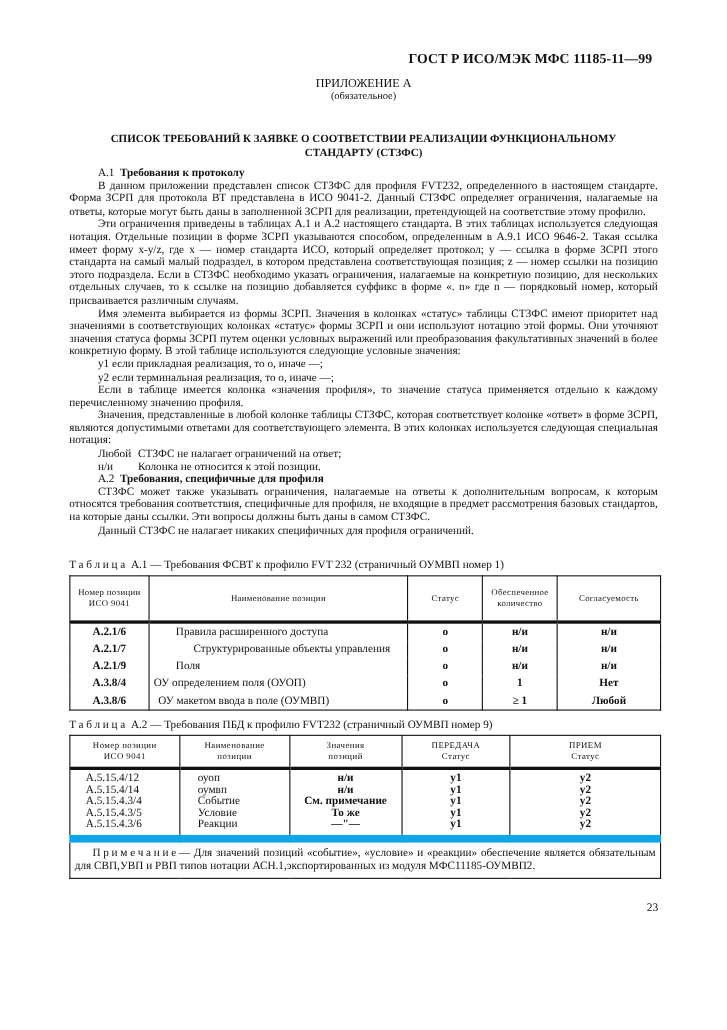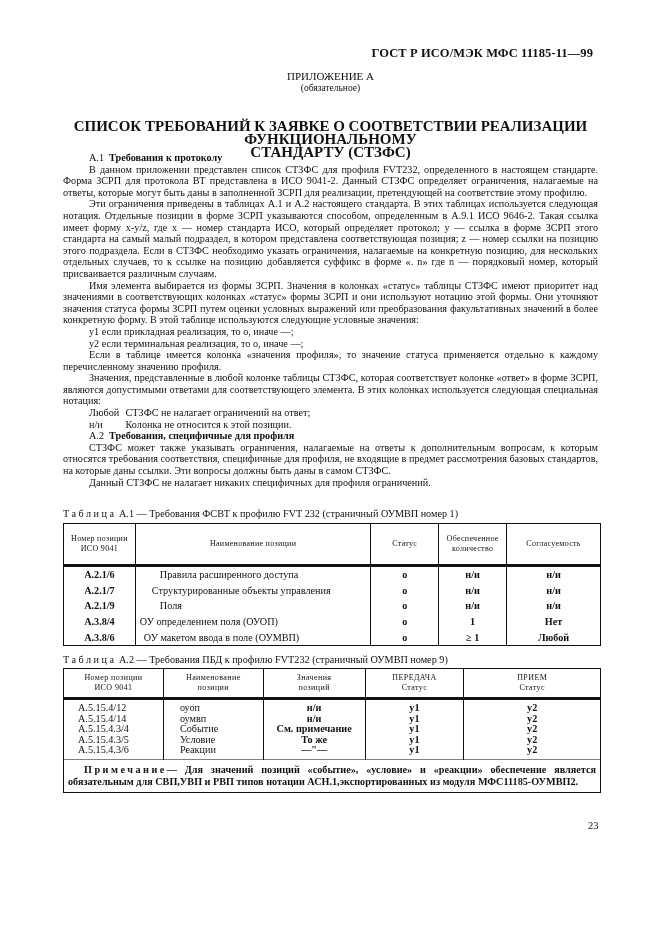--- a/index.html
+++ b/index.html
@@ -1,41 +1,41 @@
 <!DOCTYPE html>
 <html><head>
 <meta charset="utf-8">
 <style>
   html, body { margin: 0; padding: 0; background: #ffffff; }
   body { width: 661px; height: 936px; position: relative; overflow: hidden;
          font-family: "Liberation Serif", "DejaVu Serif", serif; color: #111; }
   .hdr { position: absolute; top: 46px; right: 68px; font-weight: bold; font-size: 12.5px; letter-spacing: 0.1px; }
   .annex { position: absolute; top: 70px; left: 0; width: 661px; text-align: center; font-size: 11px; line-height: 12px; }
   .annex .sub { font-size: 9.5px; }
-  .title { position: absolute; top: 120px; left: 60px; width: 541px; text-align: center; font-weight: bold; font-size: 15px; line-height: 13px; }
+  .title { position: absolute; top: 120px; left: 60px; width: 541px; text-align: center; font-weight: bold; font-size: 10px; line-height: 13px; }
   .body-text { position: absolute; top: 152px; left: 63px; width: 535px; font-size: 10.2px; line-height: 11.6px; text-align: justify; }
   .body-text p { margin: 0; text-indent: 26px; }
   .body-text .sec { text-indent: 26px; }
   .body-text .sec b { font-weight: bold; }
   .body-text .nota { text-indent: 26px; }
   .body-text .nota .k { display: inline-block; width: 34px; text-indent: 0; }
   .cap { position: absolute; left: 63px; font-size: 10.2px; }
   .cap .sp { letter-spacing: 2.5px; }
   table { border-collapse: collapse; position: absolute; left: 63px; width: 538px; font-size: 10px; }
   table.t1 { top: 523px; }
   table.t1 th { font-weight: normal; font-size: 8px; line-height: 10px; border: 1px solid #111; padding: 2px 3px; letter-spacing: 0.3px; }
   table.t1 thead tr { border-bottom: 3px solid #111; }
   table.t1 thead th { border-bottom: 3px solid #111; }
   table.t1 td { border-left: 1px solid #111; border-right: 1px solid #111; padding: 0 4px; height: 15.6px; font-size: 10.2px; }
   table.t1 tbody tr:last-child td { border-bottom: 1.5px solid #111; }
   table.t1 { border: 1.5px solid #111; }
   table.t2 { top: 668px; border: 1.5px solid #111; }
   table.t2 th { font-weight: normal; font-size: 8px; line-height: 10px; border: 1px solid #111; border-bottom: 3px solid #111; padding: 4px 3px; letter-spacing: 0.4px; text-align: center; }
   table.t2 td.cell { border-left: 1px solid #111; border-right: 1px solid #111; padding: 3px 4px; font-size: 10.2px; line-height: 10.6px; vertical-align: top; }
-  table.t2 td.note { border-top: 1px solid #0ea5e9; padding: 4px 4px 4px 4px; font-size: 10.2px; line-height: 12px; text-align: justify; text-indent: 16px; font-weight: bold; }
+  table.t2 td.note { border-top: 7px solid #0ea5e9; padding: 4px 4px 4px 4px; font-size: 10.2px; line-height: 12px; text-align: justify; text-indent: 16px; }
   .c { text-align: center; font-weight: bold; }
   .l { text-align: left; }
   .pg { position: absolute; top: 820px; left: 588px; font-size: 10.5px; }
   .ln { display: block; }
 </style>
 </head>
 <body>
 
 <div class="hdr">ГОСТ Р ИСО/МЭК МФС 11185-11—99</div>
 
@@ -90,21 +90,21 @@
   <tbody>
     <tr>
       <td class="c">А.2.1/6</td>
       <td class="l" style="padding-left:24px">Правила расширенного доступа</td>
       <td class="c">о</td>
       <td class="c">н/и</td>
       <td class="c">н/и</td>
     </tr>
     <tr>
       <td class="c">А.2.1/7</td>
-      <td class="l" style="padding-left:16px">Структурированные объекты управления</td>
+      <td class="l" style="padding-left:40px">Структурированные объекты управления</td>
       <td class="c">о</td>
       <td class="c">н/и</td>
       <td class="c">н/и</td>
     </tr>
     <tr>
       <td class="c">А.2.1/9</td>
       <td class="l" style="padding-left:24px">Поля</td>
       <td class="c">о</td>
       <td class="c">н/и</td>
       <td class="c">н/и</td>

